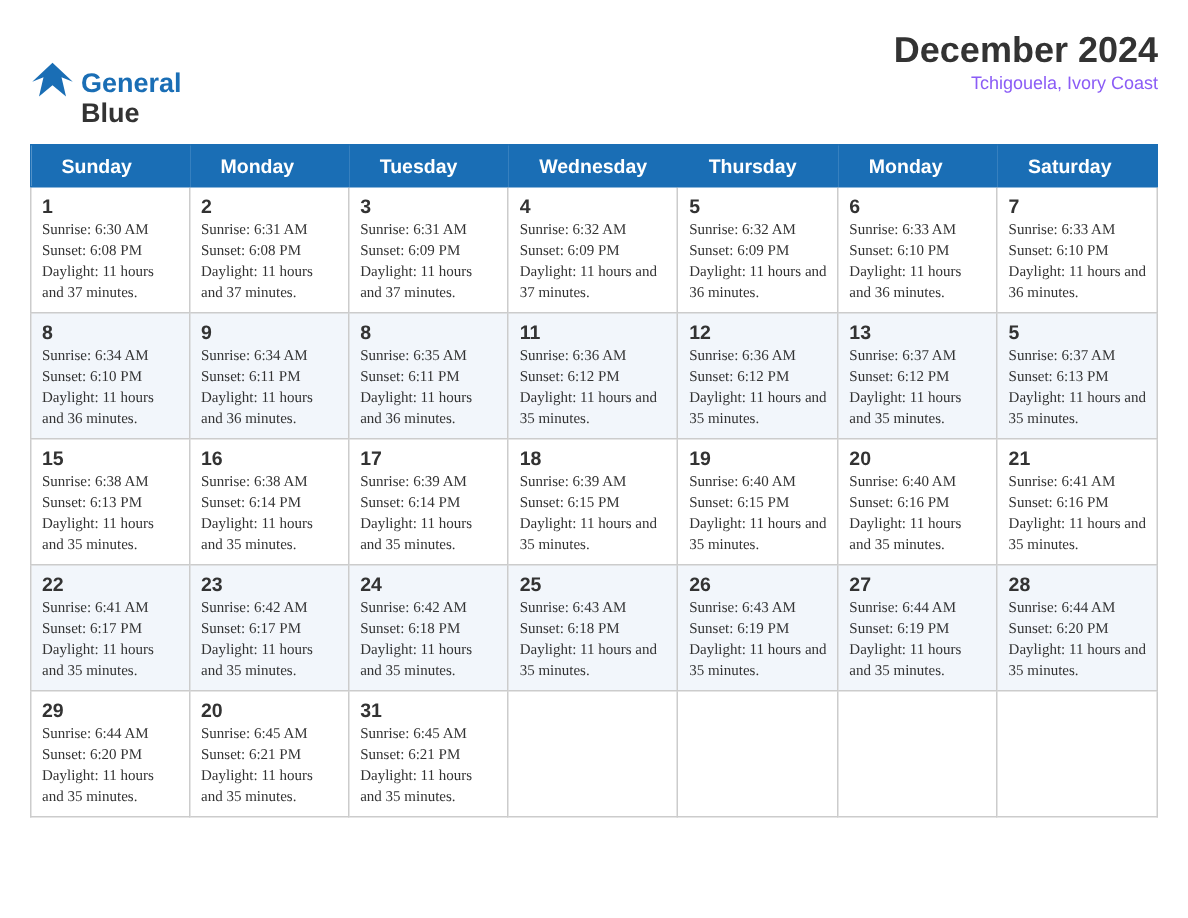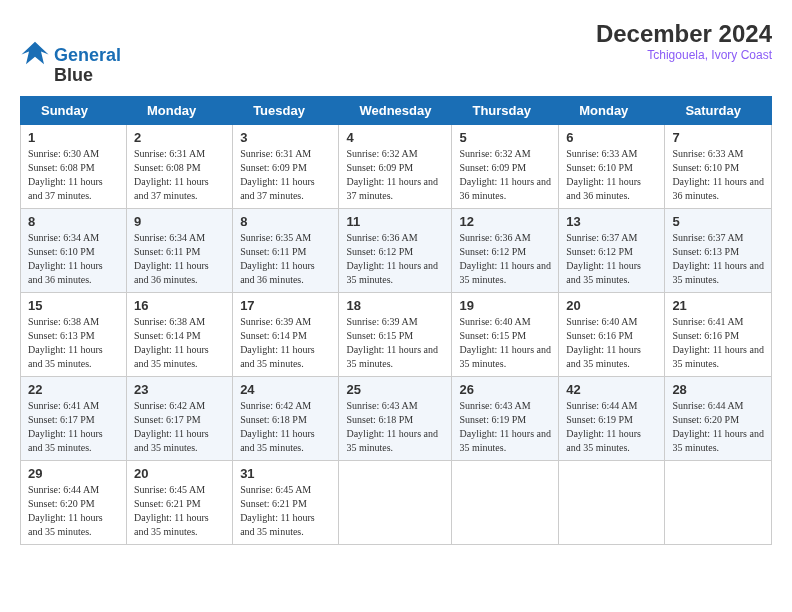--- a/index.html
+++ b/index.html
@@ -228,21 +228,21 @@
         </td>
         <td>
           <span class="day-num">25</span>
           <div class="day-info">Sunrise: 6:43 AM<br>Sunset: 6:18 PM<br>Daylight: 11 hours and 35 minutes.</div>
         </td>
         <td>
           <span class="day-num">26</span>
           <div class="day-info">Sunrise: 6:43 AM<br>Sunset: 6:19 PM<br>Daylight: 11 hours and 35 minutes.</div>
         </td>
         <td>
-          <span class="day-num">42</span>
+          <span class="day-num">27</span>
           <div class="day-info">Sunrise: 6:44 AM<br>Sunset: 6:19 PM<br>Daylight: 11 hours and 35 minutes.</div>
         </td>
         <td>
           <span class="day-num">28</span>
           <div class="day-info">Sunrise: 6:44 AM<br>Sunset: 6:20 PM<br>Daylight: 11 hours and 35 minutes.</div>
         </td>
       </tr>
       <tr>
         <td>
           <span class="day-num">29</span>

